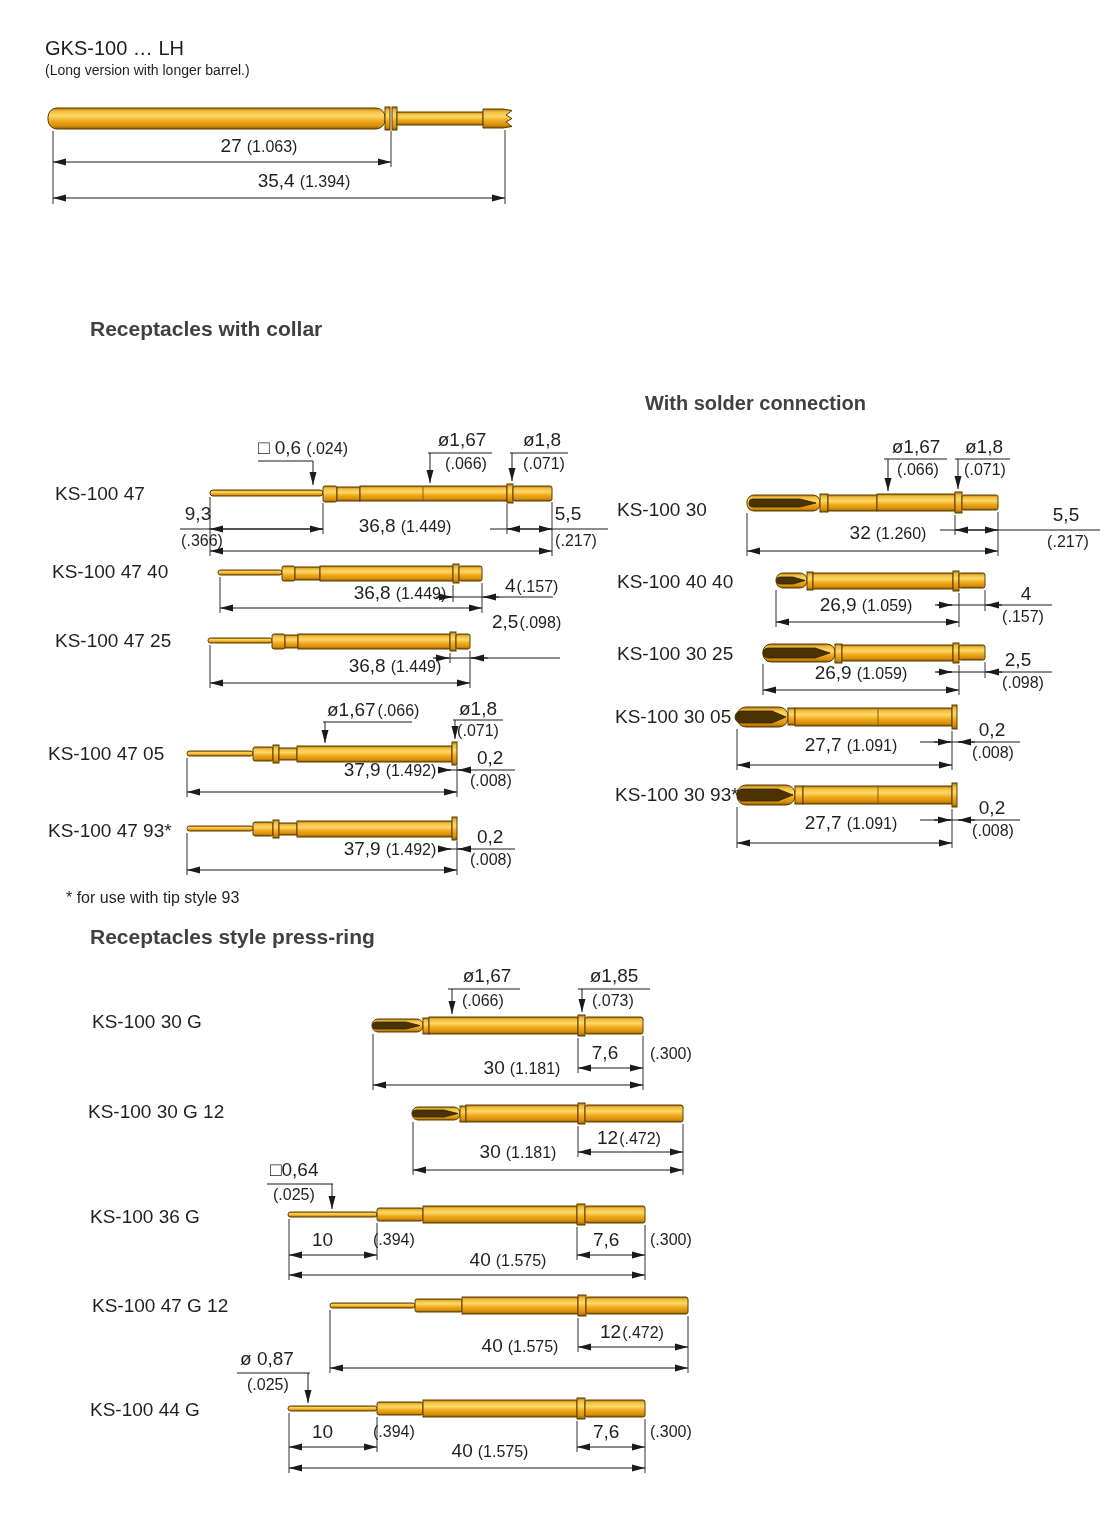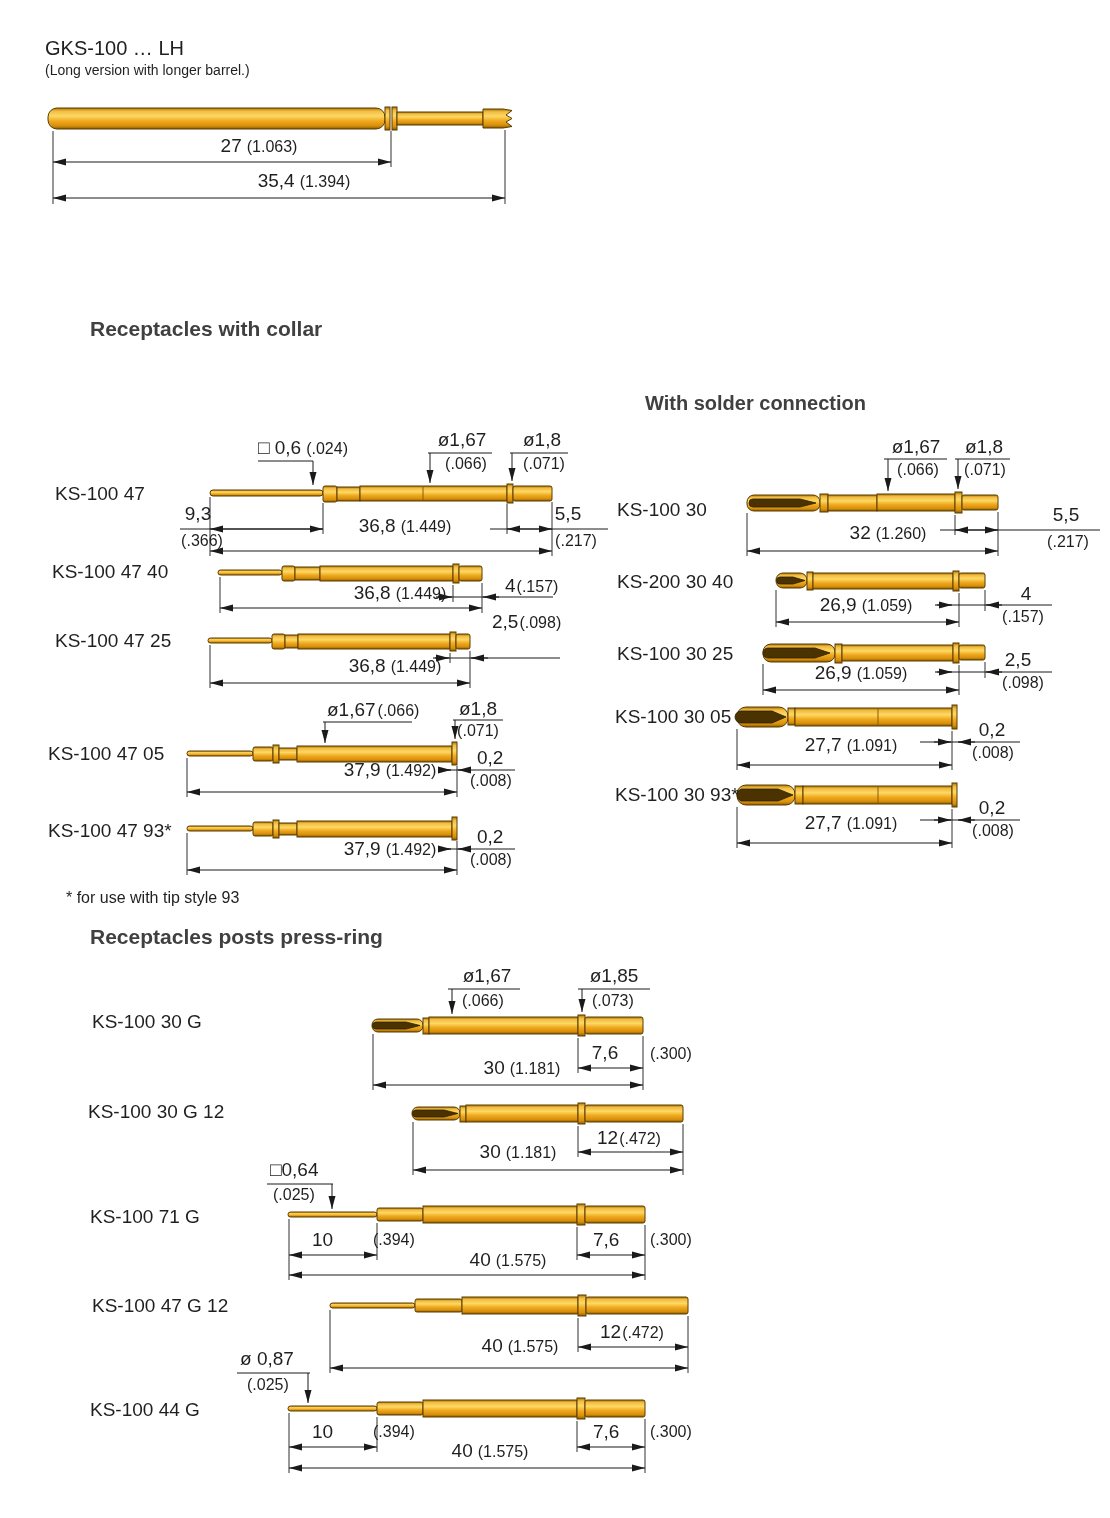--- a/index.html
+++ b/index.html
@@ -316,21 +316,21 @@
 <div class="abs c" style="left:259px;top:136px;">
   <span class="mm">27</span><span class="in">(1.063)</span>
 </div>
 <div class="abs c" style="left:304px;top:171px;">
   <span class="mm">35,4</span><span class="in">(1.394)</span>
 </div>
 
 <div class="abs h h1" style="left:90px;top:318px;">Receptacles with collar</div>
 <div class="abs h h2" style="left:645px;top:393px;">With solder connection</div>
 <div class="abs foot" style="left:66px;top:890px;">* for use with tip style 93</div>
-<div class="abs h h1" style="left:90px;top:926px;">Receptacles posts press-ring</div>
+<div class="abs h h1" style="left:90px;top:926px;">Receptacles style press-ring</div>
 
 <div>
   <div class="abs name" style="left:55px;top:484px;">KS-100 47</div>
   <div class="abs" style="left:258px;top:438px;">
     <span class="mm">□ 0,6</span><span class="in">(.024)</span>
   </div>
   <div class="abs mm c" style="left:462px;top:430px;">ø1,67</div>
   <div class="abs in c" style="left:466px;top:456px;">(.066)</div>
   <div class="abs mm c" style="left:542px;top:430px;">ø1,8</div>
   <div class="abs in c" style="left:544px;top:456px;">(.071)</div>
@@ -393,21 +393,21 @@
   <div class="abs mm c" style="left:984px;top:437px;">ø1,8</div>
   <div class="abs in c" style="left:985px;top:462px;">(.071)</div>
   <div class="abs c" style="left:888px;top:523px;">
     <span class="mm">32</span><span class="in">(1.260)</span>
   </div>
   <div class="abs mm c" style="left:1066px;top:505px;">5,5</div>
   <div class="abs in c" style="left:1068px;top:534px;">(.217)</div>
 </div>
 
 <div>
-  <div class="abs name" style="left:617px;top:572px;">KS-200 30 40</div>
+  <div class="abs name" style="left:617px;top:572px;">KS-100 40 40</div>
   <div class="abs c" style="left:866px;top:595px;">
     <span class="mm">26,9</span><span class="in">(1.059)</span>
   </div>
   <div class="abs mm c" style="left:1026px;top:584px;">4</div>
   <div class="abs in c" style="left:1023px;top:609px;">(.157)</div>
 </div>
 
 <div>
   <div class="abs name" style="left:617px;top:644px;">KS-100 30 25</div>
   <div class="abs c" style="left:861px;top:663px;">
@@ -452,21 +452,21 @@
   <div class="abs name" style="left:88px;top:1102px;">KS-100 30 G 12</div>
   <div class="abs c" style="left:518px;top:1142px;">
     <span class="mm">30</span><span class="in">(1.181)</span>
   </div>
   <div class="abs" style="left:597px;top:1128px;">
     <span class="mm">12</span><span class="in" style="margin-left:1px;">(.472)</span>
   </div>
 </div>
 
 <div>
-  <div class="abs name" style="left:90px;top:1207px;">KS-100 71 G</div>
+  <div class="abs name" style="left:90px;top:1207px;">KS-100 36 G</div>
   <div class="abs mm" style="left:270px;top:1160px;">□0,64</div>
   <div class="abs in" style="left:273px;top:1187px;">(.025)</div>
   <div class="abs mm" style="left:312px;top:1230px;">10</div>
   <div class="abs in" style="left:373px;top:1232px;">(.394)</div>
   <div class="abs c" style="left:508px;top:1250px;">
     <span class="mm">40</span><span class="in">(1.575)</span>
   </div>
   <div class="abs mm" style="left:593px;top:1230px;">7,6</div>
   <div class="abs in" style="left:650px;top:1232px;">(.300)</div>
 </div>

